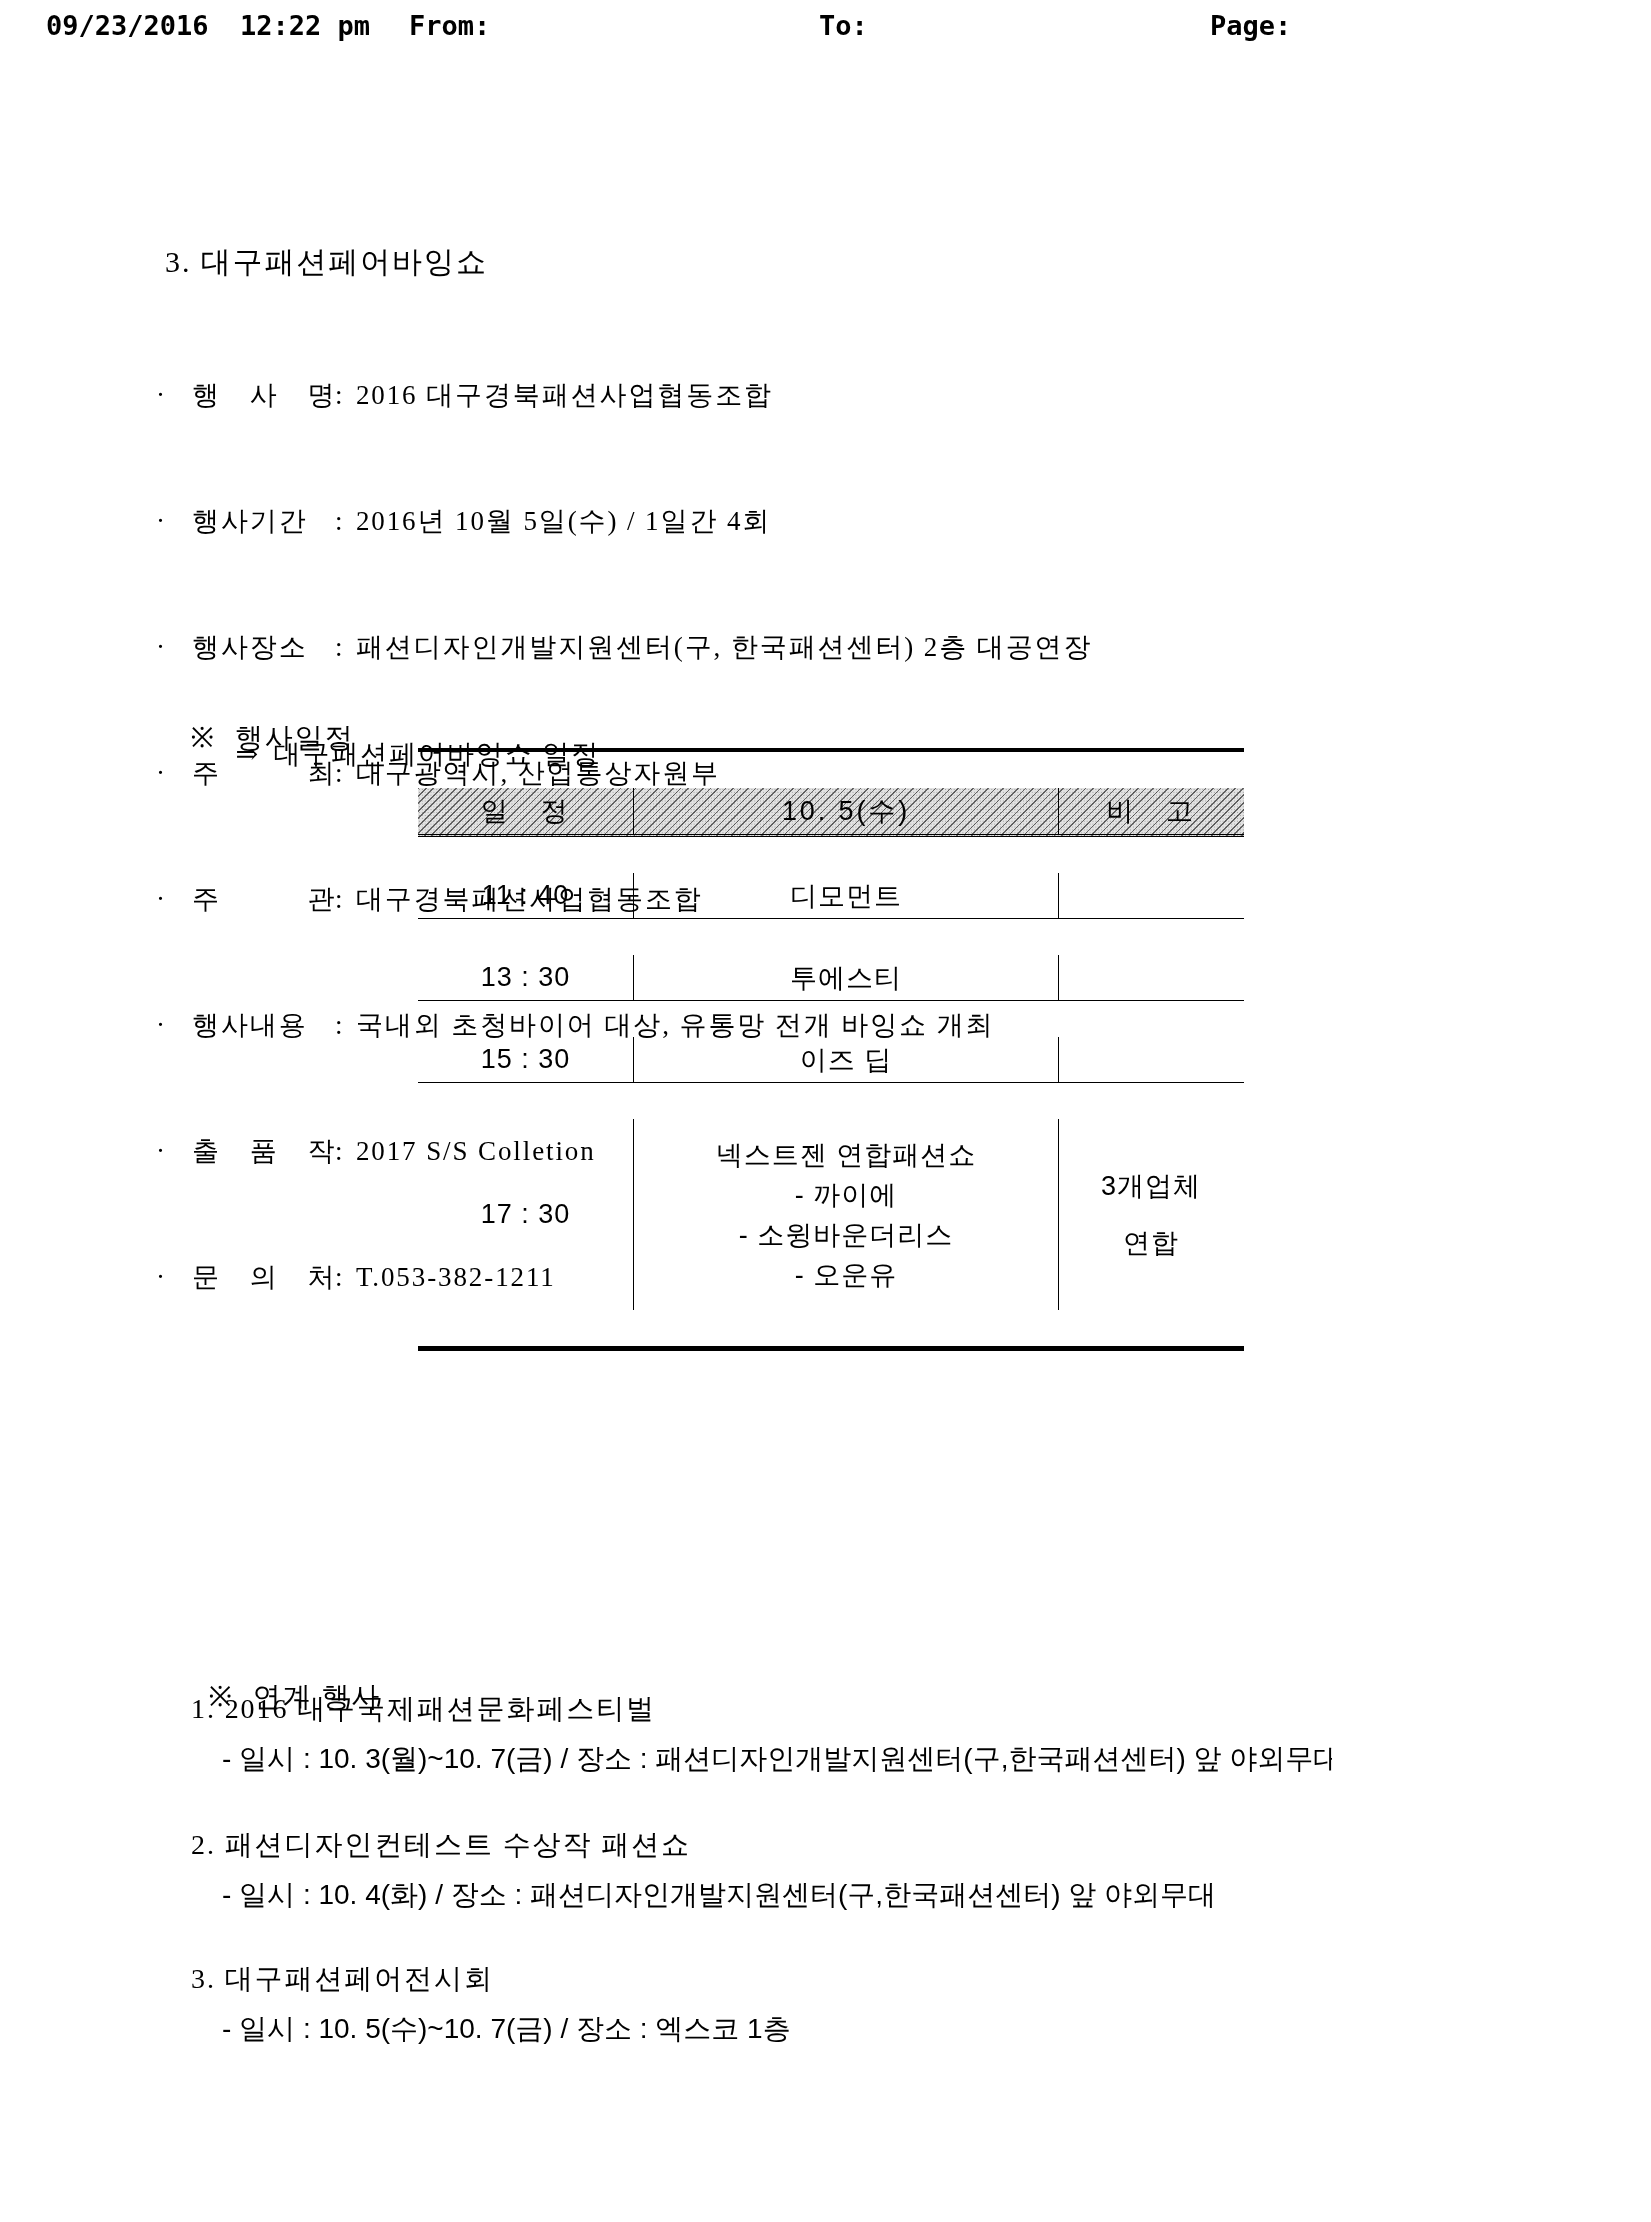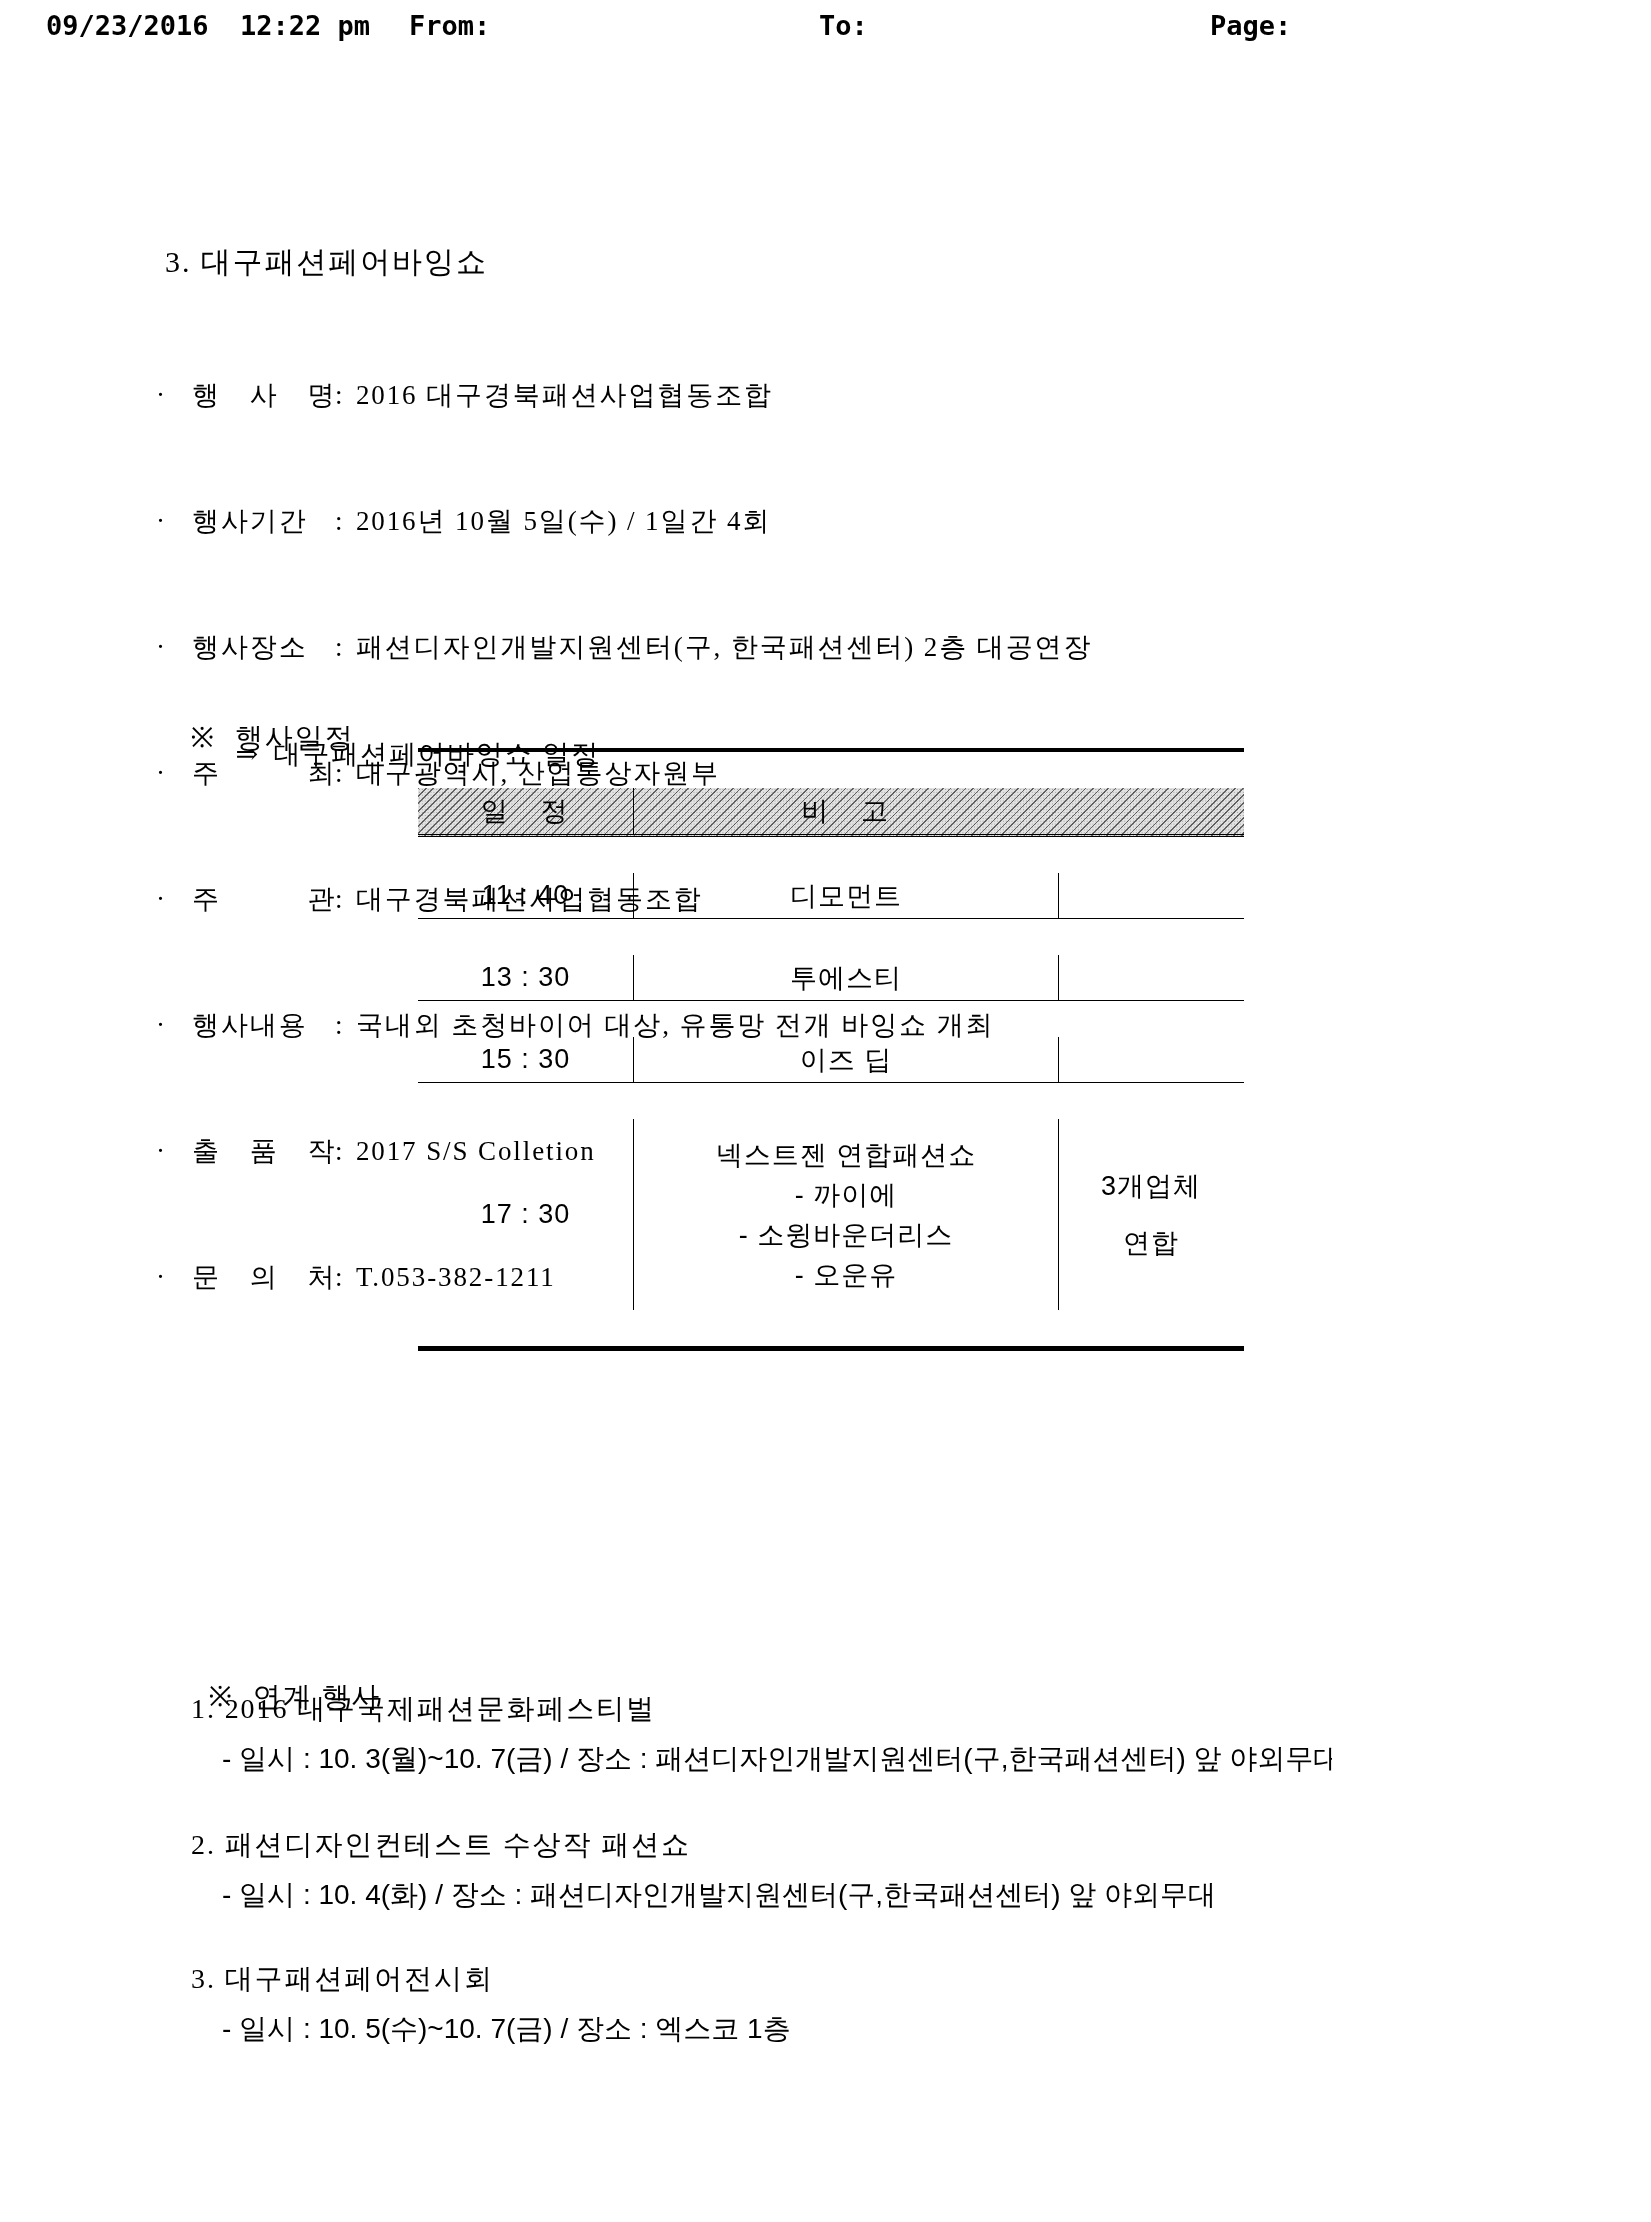--- a/index.html
+++ b/index.html
@@ -98,20 +98,21 @@
   <div class="abs serif sched-h">
     <span class="mk">※</span><span>행사일정</span>
   </div>
   <div class="abs serif sched-sub">
     <span class="mk2">⇒</span><span>대구패션페어바잉쇼 일정</span>
   </div>
 
   <div class="abs sans stable">
     <div class="trow thead">
       <div class="cell c1 hcell">일　정</div>
+      <div class="cell c2 hcell">10. 5(수)</div>
       <div class="cell c3 hcell">비　고</div>
     </div>
     <div class="trow r">
       <div class="cell c1">11 : 40</div>
       <div class="cell c2">디모먼트</div>
       <div class="cell c3"></div>
     </div>
     <div class="trow r">
       <div class="cell c1">13 : 30</div>
       <div class="cell c2">투에스티</div>

